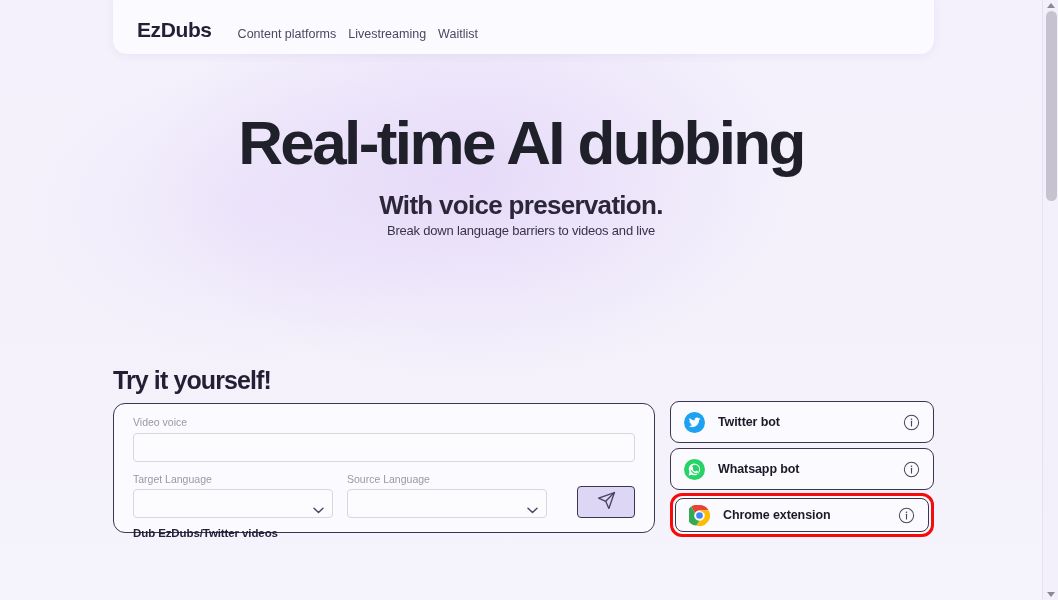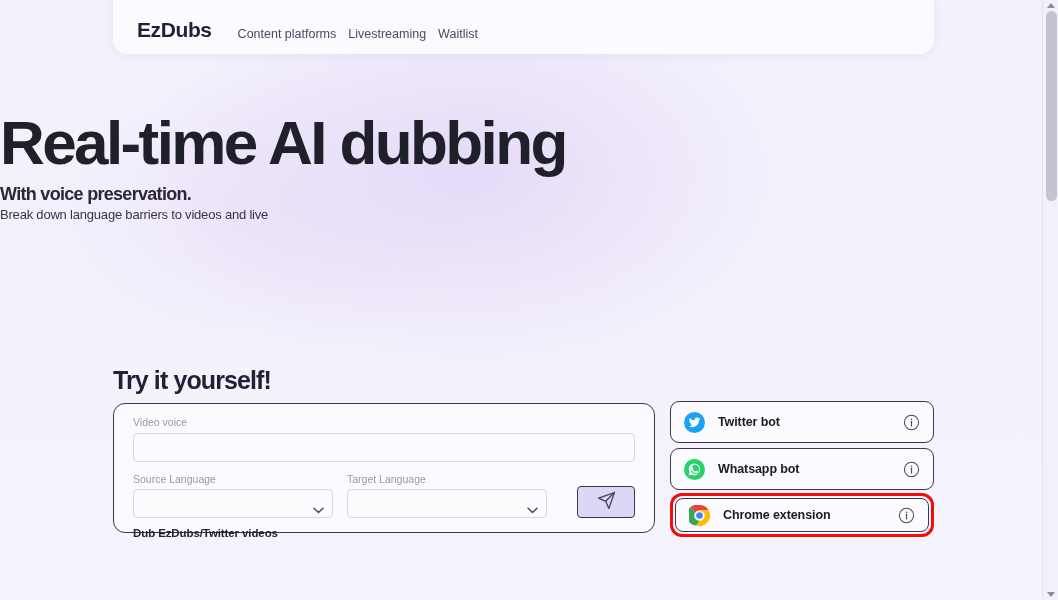--- a/index.html
+++ b/index.html
@@ -101,31 +101,32 @@
     line-height: 1;
     cursor: pointer;
     white-space: nowrap;
   }
 
   
   .hero {
     position: absolute;
     left: 0; right: 16px;
     top: 112px;
+    text-align: center;
   }
   .hero h1 {
     font-size: 62px;
     font-weight: 700;
     color: #20202a;
     letter-spacing: -2.6px;
     line-height: 1.0;
   }
   .hero h2 {
-    margin-top: 10px;
-    font-size: 18px;
+    margin-top: 16px;
+    font-size: 26px;
     font-weight: 600;
     color: #2b2739;
     letter-spacing: -0.7px;
   }
   .hero p {
     font-size: 13px;
     color: #38334a;
     line-height: 1.55;
     letter-spacing: -0.2px;
   }
@@ -298,33 +299,33 @@
   <div class="section-title">Try it yourself!</div>
 
   <div class="form-card">
 
     <div class="field-label">Video voice</div>
     <input class="text-input" type="text" placeholder="" style="">
 
     <div class="row">
 
       <div class="col">
-        <div class="field-label">Source Language</div>
+        <div class="field-label">Target Language</div>
         <div class="select-wrap">
           <select class="select-input"><option value=""></option><option value="English">English</option><option value="Spanish">Spanish</option><option value="Hindi">Hindi</option><option value="French">French</option><option value="German">German</option></select>
           <span class="chevron">
             <svg width="11" height="7" viewBox="0 0 11 7">
                 <path d="M1 1.2 L5.5 5.6 L10 1.2" fill="none" stroke="#4a4360" stroke-width="1.4" stroke-linecap="round" stroke-linejoin="round"></path>
               </svg>
           </span>
         </div>
       </div>
 
       <div class="col">
-        <div class="field-label">Target Language</div>
+        <div class="field-label">Source Language</div>
         <div class="select-wrap">
           <select class="select-input"><option value=""></option><option value="English">English</option><option value="Spanish">Spanish</option><option value="Hindi">Hindi</option><option value="French">French</option><option value="German">German</option></select>
           <span class="chevron">
             <svg width="11" height="7" viewBox="0 0 11 7">
                 <path d="M1 1.2 L5.5 5.6 L10 1.2" fill="none" stroke="#4a4360" stroke-width="1.4" stroke-linecap="round" stroke-linejoin="round"></path>
               </svg>
           </span>
         </div>
       </div>
 

